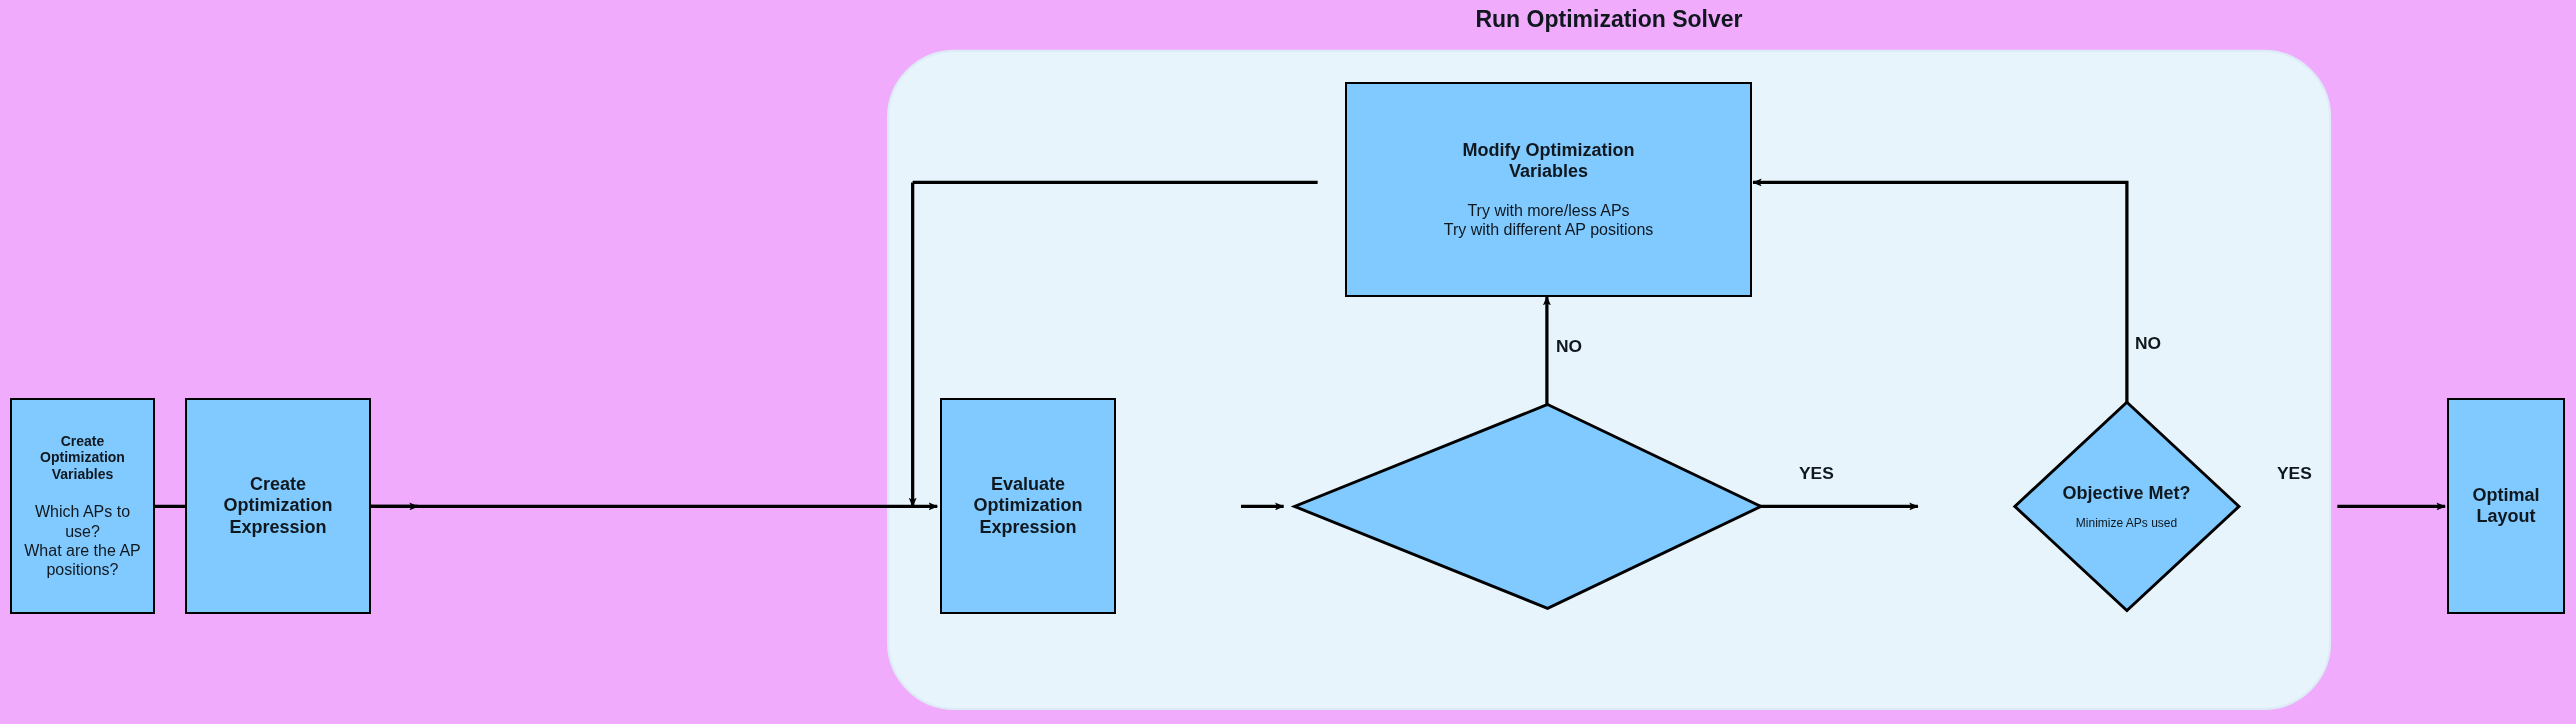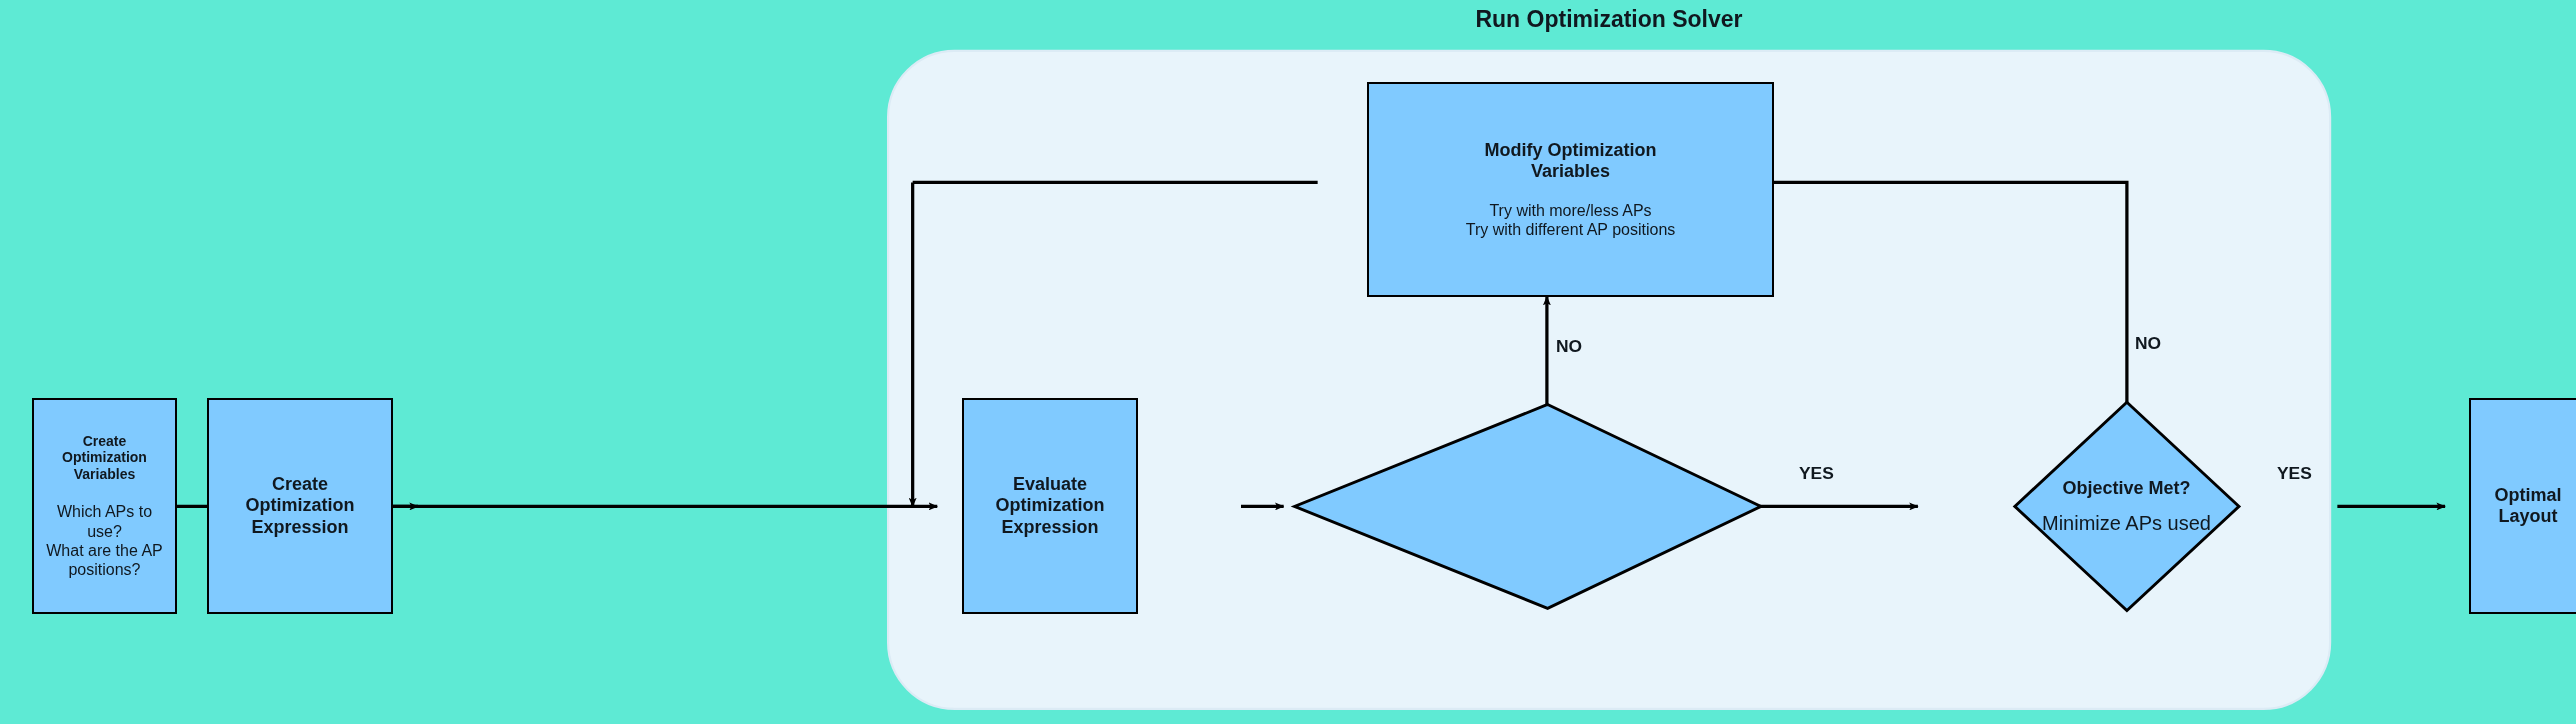--- a/index.html
+++ b/index.html
@@ -7,21 +7,21 @@
     padding: 0;
     background: #ffffff;
   }
   body {
     font-family: "Liberation Sans", sans-serif;
   }
   #stage {
     position: relative;
     width: 2576px;
     height: 725px;
-    background: #5eead4;
+    background: #f0abfc;
     overflow: hidden;
   }
   #svg-layer {
     position: absolute;
     left: 0;
     top: 0;
     width: 2576px;
     height: 725px;
   }
   .node {
@@ -30,21 +30,20 @@
     display: flex;
     flex-direction: column;
     align-items: center;
     justify-content: center;
     text-align: center;
     color: #10181f;
   }
   .proc {
     background: #80CAFF;
     border: 2.2px solid #000000;
-    margin-left: 22px;
   }
   .node .title {
     font-weight: bold;
     line-height: 1.18;
     white-space: pre-line;
   }
   .node .sub {
     font-weight: normal;
     line-height: 1.2;
     white-space: pre-line;
@@ -136,21 +135,21 @@
   <div class="node proc" style="left:1345px; top:82px; width:407px; height:215px; padding:10px 7.2px;">
     <div class="title" style="font-size:18px;">Modify Optimization
 Variables</div>
     <div class="sub" style="font-size:16px; margin-top:19px;">Try with more/less APs
 Try with different AP positions</div>
   </div>
 
 
   <div class="decision-label" style="left:2018px; top:463px; width:217px; height:87px;">
     <div class="title" style="font-size:18px; font-weight:bold;">Objective Met?</div>
-    <div class="sub" style="font-size:20px; line-height:1.2; white-space:pre-line;margin-top:12px;">Minimize APs used</div>
+    <div class="sub" style="font-size:12px; line-height:1.2; white-space:pre-line;margin-top:12px;">Minimize APs used</div>
   </div>
 
   <div class="node proc" style="left:2447px; top:398px; width:118px; height:216px; padding:7.2px 4.3px;">
     <div class="title" style="font-size:18px;">Optimal
 Layout</div>
   </div>
 
   <div class="edge-label" style="left:1556px; top:336px; font-size:17.4px;">NO</div>
 
   <div class="edge-label" style="left:1799px; top:463px; font-size:17.4px;">YES</div>

